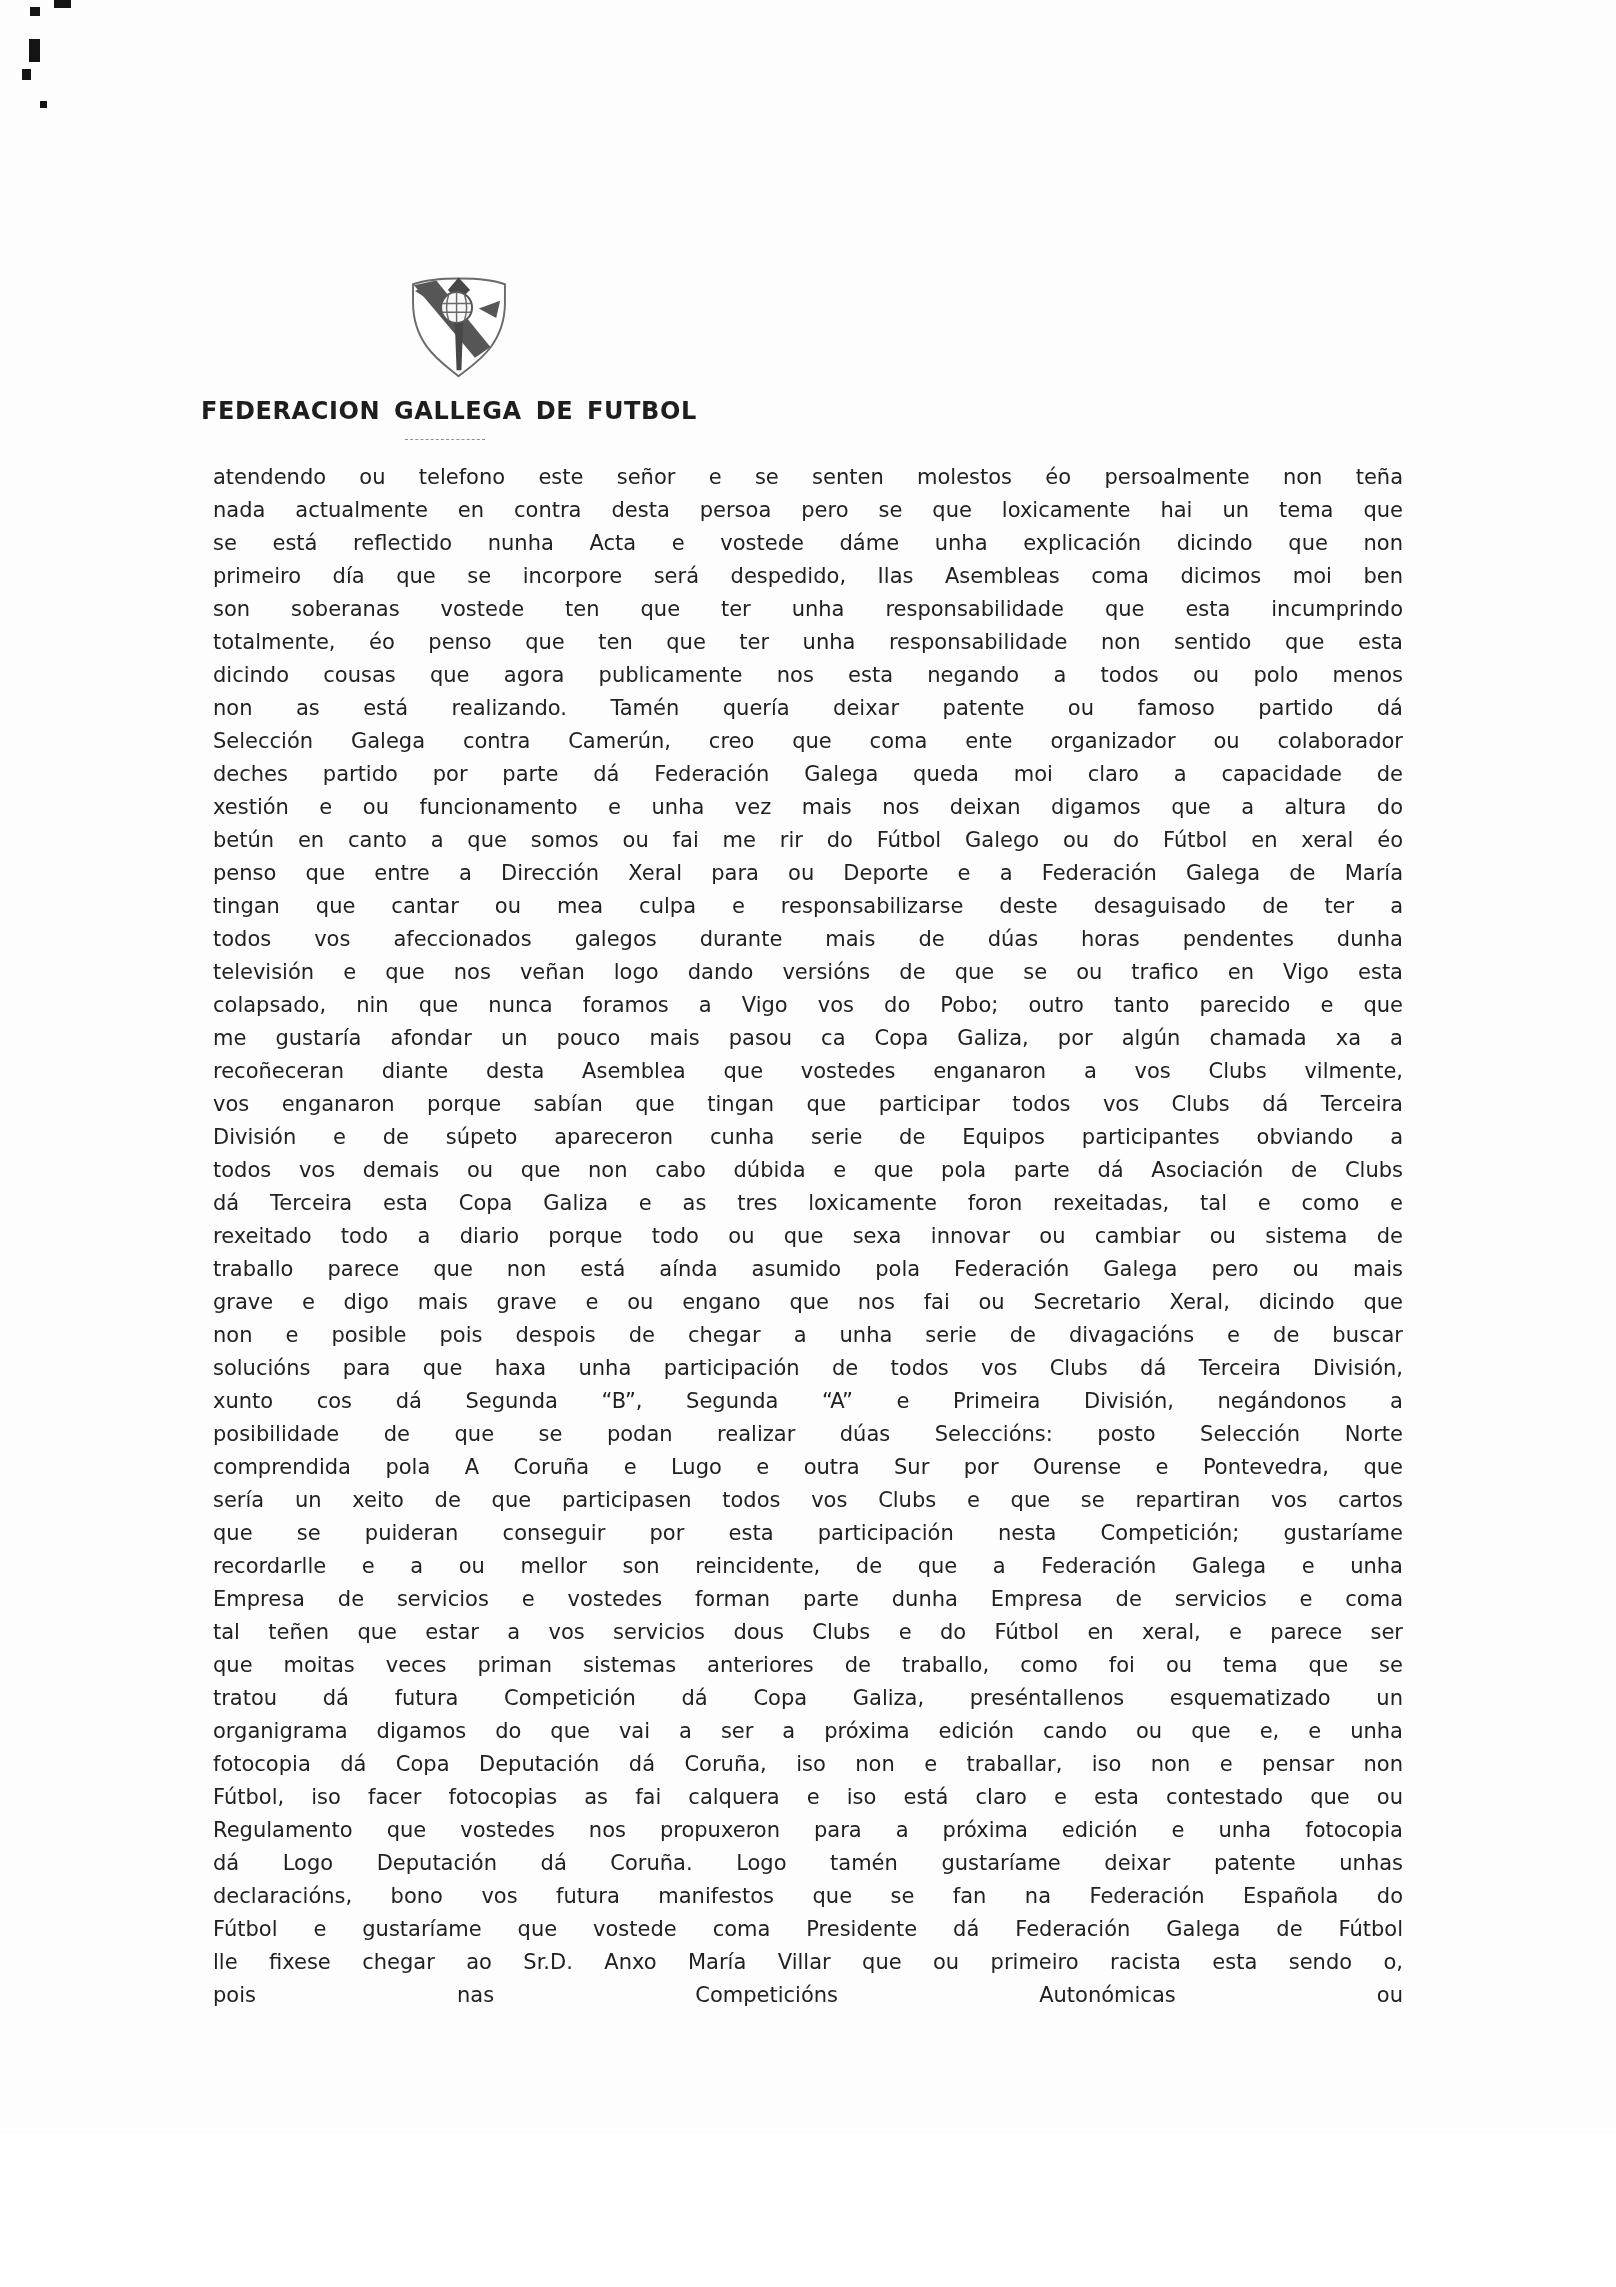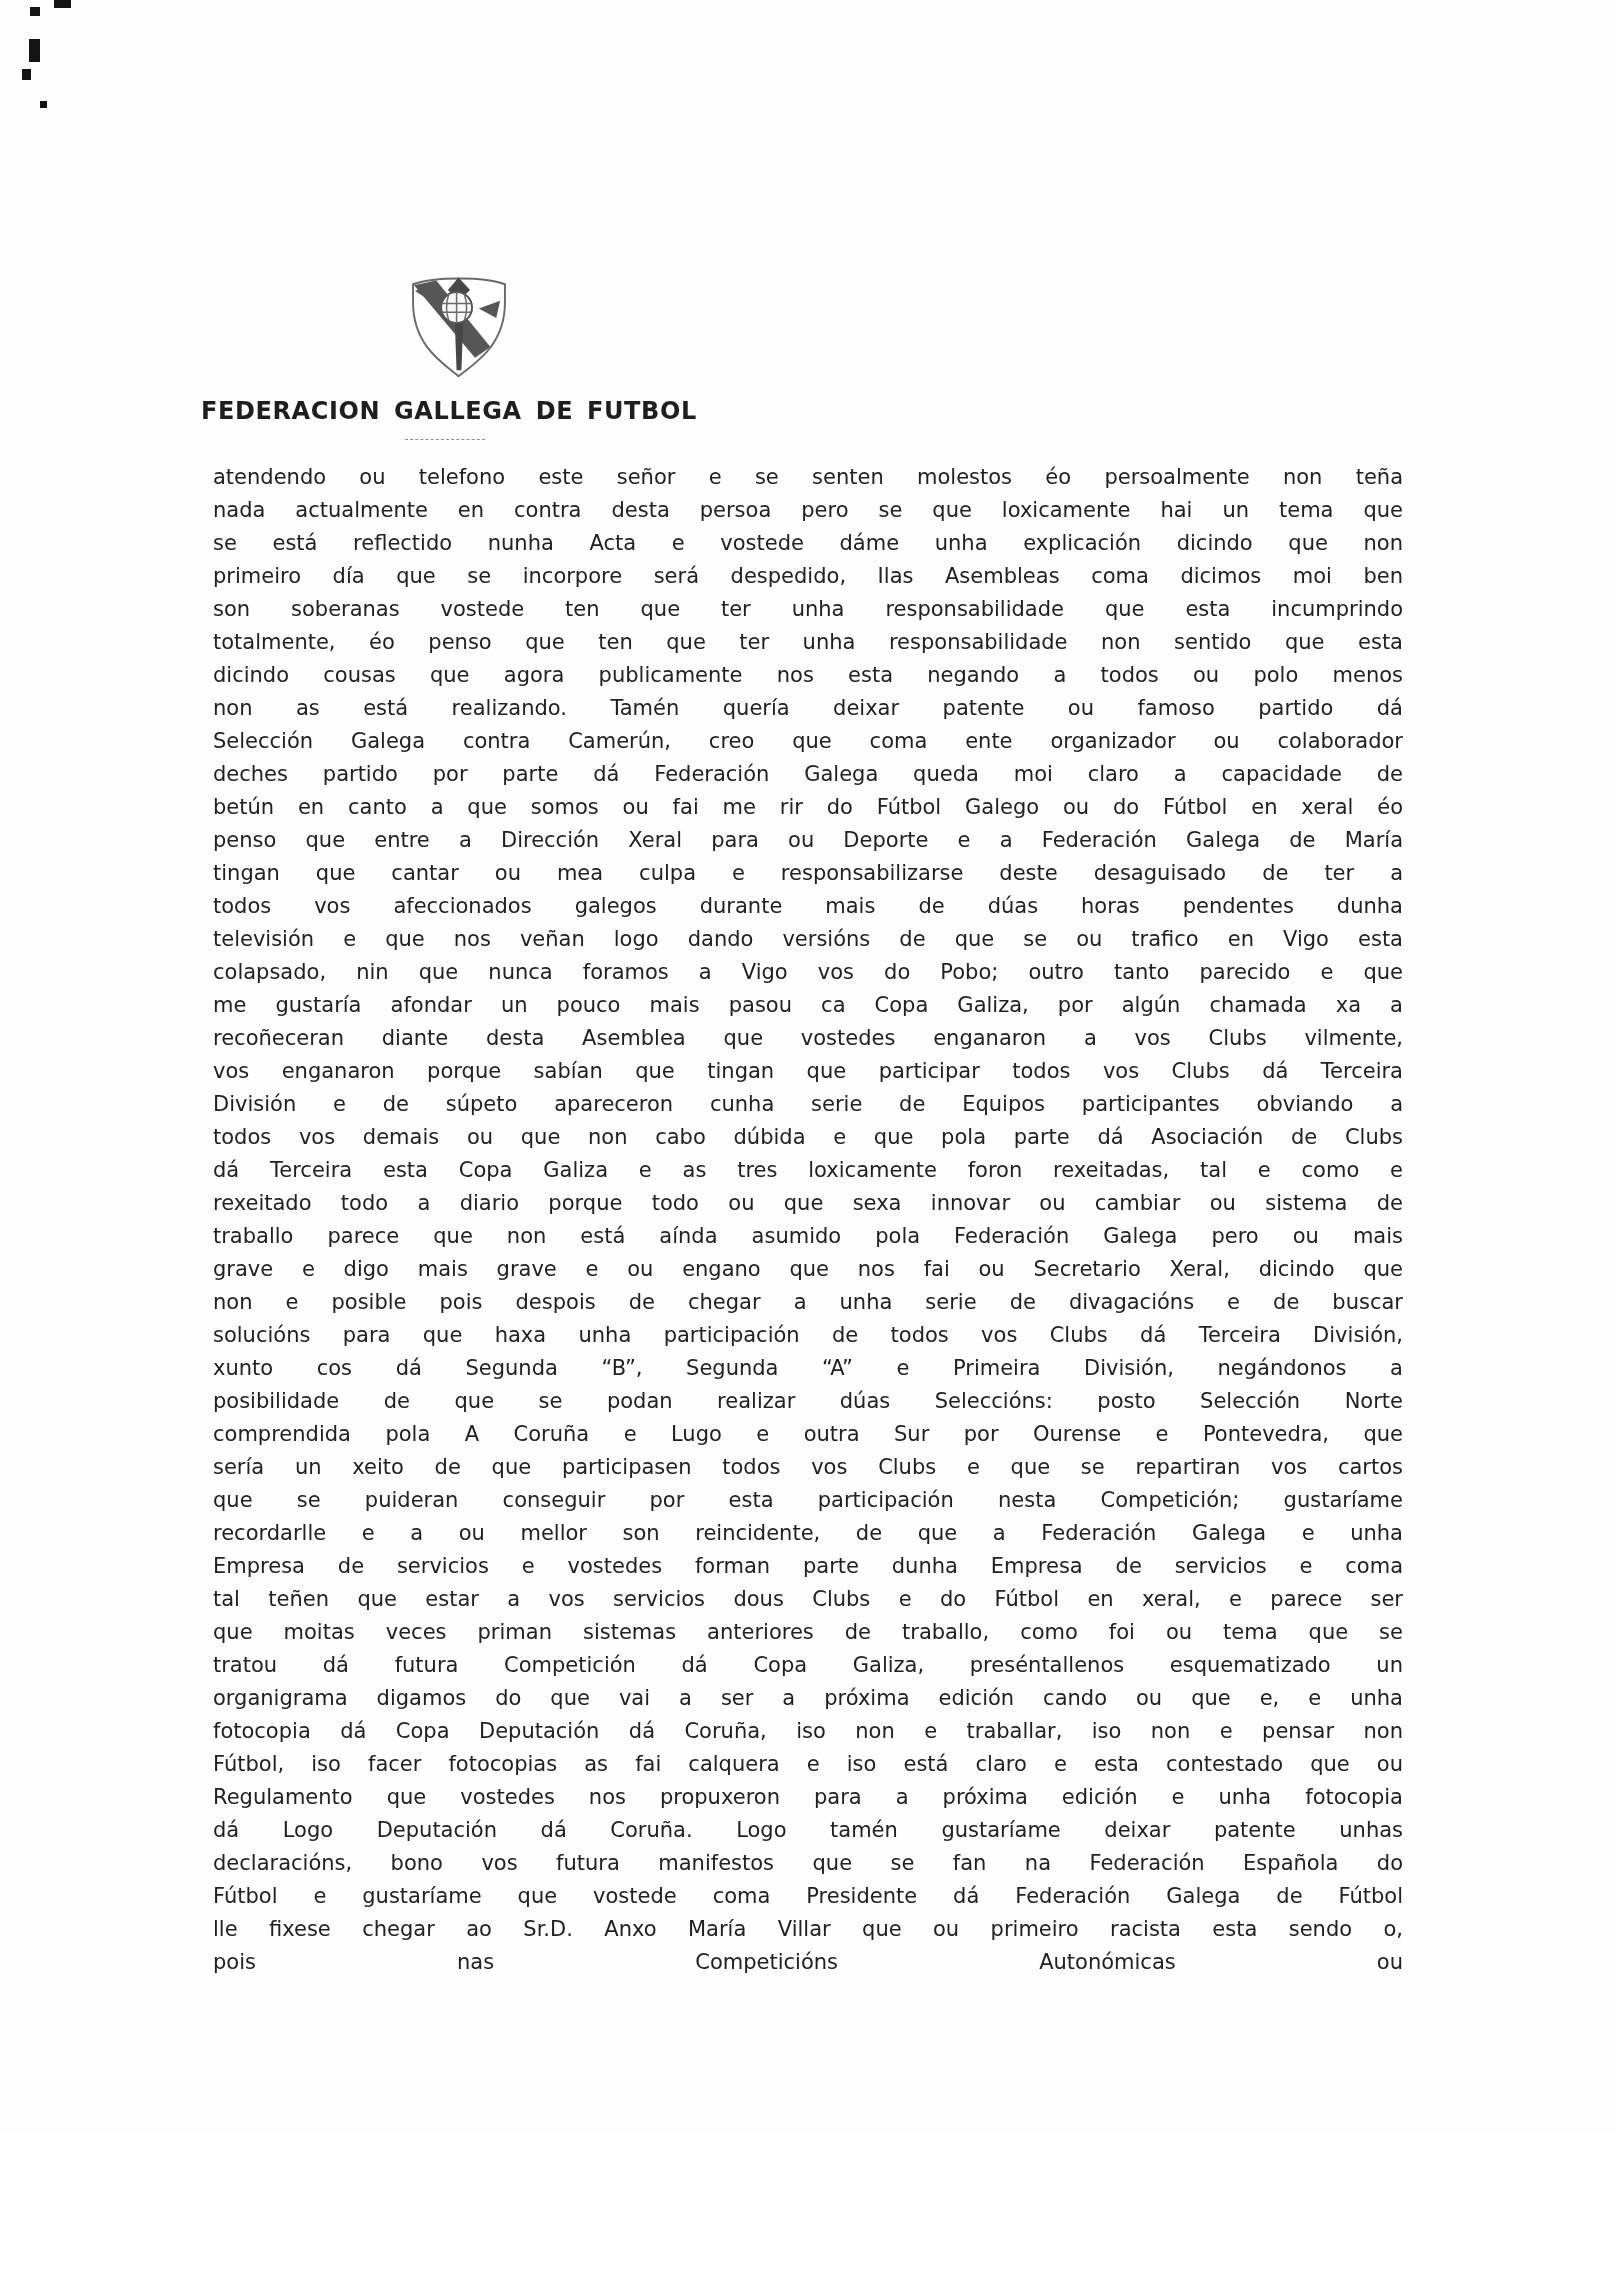--- a/index.html
+++ b/index.html
@@ -85,20 +85,21 @@
       <div class="line">atendendo ou telefono este señor e se senten molestos éo persoalmente non teña</div>
       <div class="line">nada actualmente en contra desta persoa pero se que loxicamente hai un tema que</div>
       <div class="line">se está reflectido nunha Acta e vostede dáme unha explicación dicindo que non</div>
       <div class="line">primeiro día que se incorpore será despedido, Ilas Asembleas coma dicimos moi ben</div>
       <div class="line">son soberanas vostede ten que ter unha responsabilidade que esta incumprindo</div>
       <div class="line">totalmente, éo penso que ten que ter unha responsabilidade non sentido que esta</div>
       <div class="line">dicindo cousas que agora publicamente nos esta negando a todos ou polo menos</div>
       <div class="line">non as está realizando. Tamén quería deixar patente ou famoso partido dá</div>
       <div class="line">Selección Galega contra Camerún, creo que coma ente organizador ou colaborador</div>
       <div class="line">deches partido por parte dá Federación Galega queda moi claro a capacidade de</div>
+      <div class="line">xestión e ou funcionamento e unha vez mais nos deixan digamos que a altura do</div>
       <div class="line">betún en canto a que somos ou fai me rir do Fútbol Galego ou do Fútbol en xeral éo</div>
       <div class="line">penso que entre a Dirección Xeral para ou Deporte e a Federación Galega de María</div>
       <div class="line">tingan que cantar ou mea culpa e responsabilizarse deste desaguisado de ter a</div>
       <div class="line">todos vos afeccionados galegos durante mais de dúas horas pendentes dunha</div>
       <div class="line">televisión e que nos veñan logo dando versións de que se ou trafico en Vigo esta</div>
       <div class="line">colapsado, nin que nunca foramos a Vigo vos do Pobo; outro tanto parecido e que</div>
       <div class="line">me gustaría afondar un pouco mais pasou ca Copa Galiza, por algún chamada xa a</div>
       <div class="line">recoñeceran diante desta Asemblea que vostedes enganaron a vos Clubs vilmente,</div>
       <div class="line">vos enganaron porque sabían que tingan que participar todos vos Clubs dá Terceira</div>
       <div class="line">División e de súpeto apareceron cunha serie de Equipos participantes obviando a</div>

